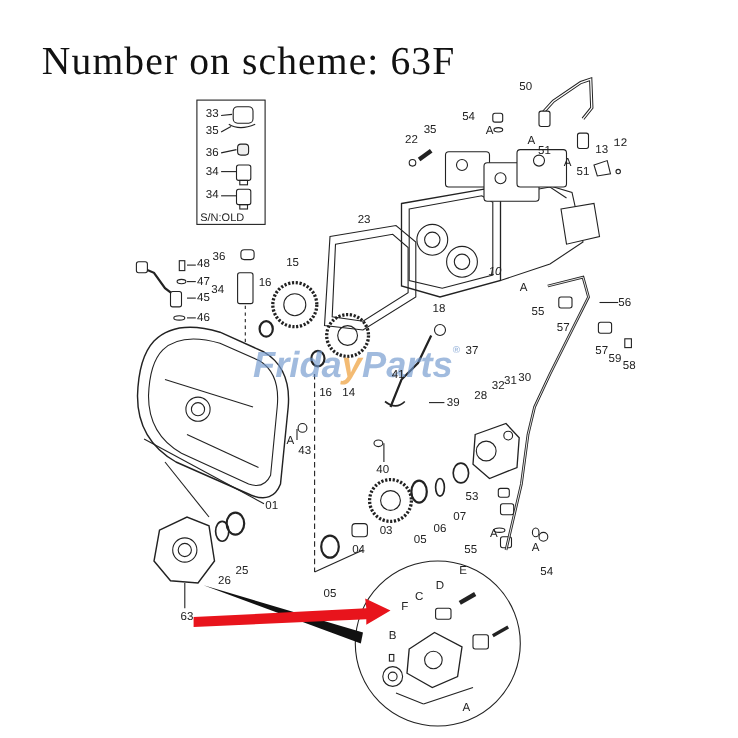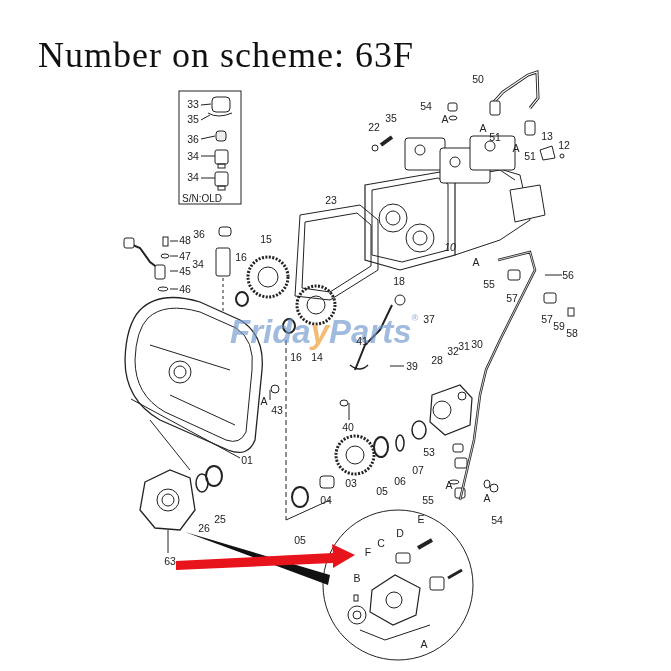--- a/index.html
+++ b/index.html
@@ -184,21 +184,21 @@
 <div id="part-labels">
     <div class="lbl" style="left: 478px; top: 79px;">50</div>
     <div class="lbl" style="left: 426px; top: 106px;">54</div>
     <div class="lbl" style="left: 445px; top: 119px;">A</div>
     <div class="lbl" style="left: 391px; top: 118px;">35</div>
     <div class="lbl" style="left: 374px; top: 127px;">22</div>
     <div class="lbl" style="left: 483px; top: 128px;">A</div>
     <div class="lbl" style="left: 495px; top: 137px;">51</div>
     <div class="lbl" style="left: 516px; top: 148px;">A</div>
     <div class="lbl" style="left: 547px; top: 136px;">13</div>
-    <div class="lbl" style="left: 564px; top: 145px;">12</div>
+    <div class="lbl" style="left: 564px; top: 131px; font-family: Liberation Mono, monospace;">12</div>
     <div class="lbl" style="left: 530px; top: 156px;">51</div>
     <div class="lbl" style="left: 331px; top: 200px;">23</div>
     <div class="lbl" style="left: 199px; top: 234px;">36</div>
     <div class="lbl" style="left: 185px; top: 240px;">48</div>
     <div class="lbl" style="left: 185px; top: 256px;">47</div>
     <div class="lbl" style="left: 266px; top: 239px;">15</div>
     <div class="lbl" style="left: 198px; top: 264px;">34</div>
     <div class="lbl" style="left: 185px; top: 271px;">45</div>
     <div class="lbl" style="left: 241px; top: 257px;">16</div>
     <div class="lbl" style="left: 450px; top: 247px; font-style: italic;">10</div>

